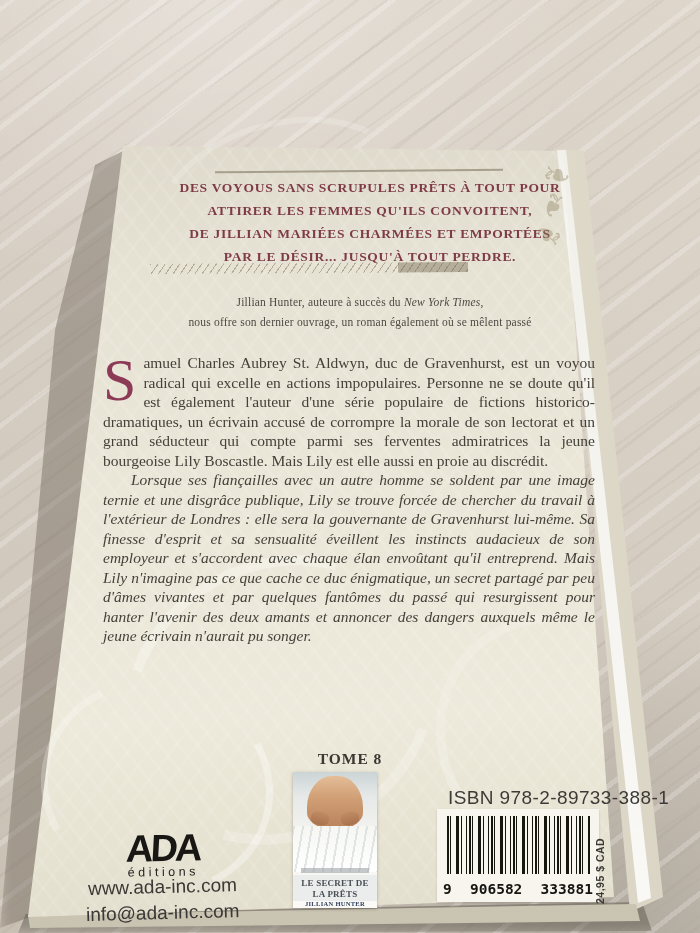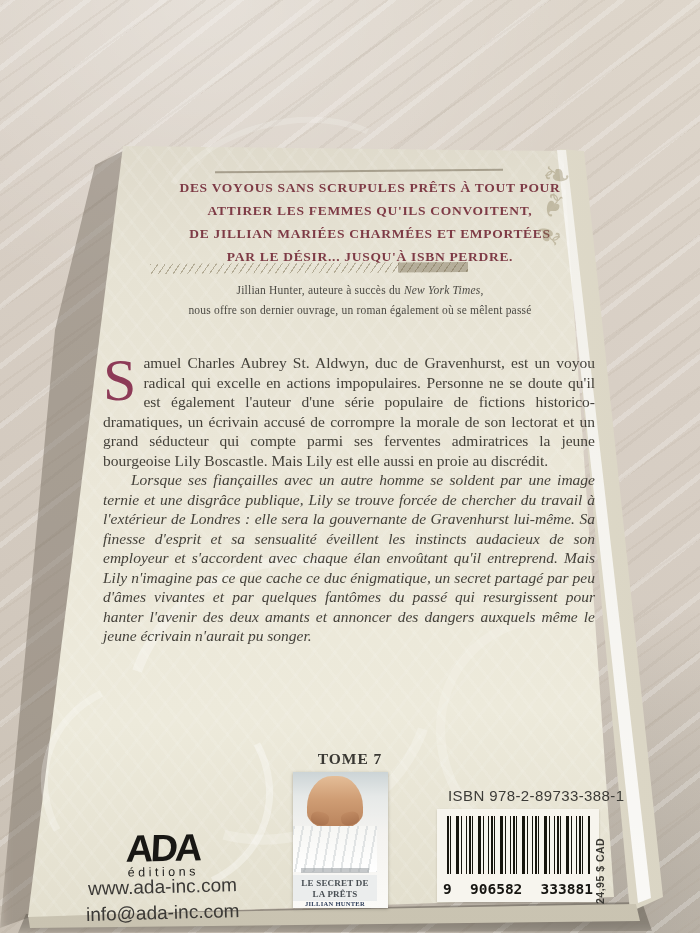--- a/index.html
+++ b/index.html
@@ -70,36 +70,36 @@
     color:#7e3b46;font-weight:bold;font-size:13.5px;line-height:23px;letter-spacing:.7px;}
   .corner-flourish{position:absolute;left:524px;top:160px;width:52px;height:130px;
     color:rgba(138,124,86,.38);font-size:34px;line-height:30px;text-align:center;
     transform:rotate(8deg);}
   .hatch-band{position:absolute;left:150px;top:263px;width:318px;height:10px;
     background:
       linear-gradient(90deg, rgba(0,0,0,0) 0 78%, rgba(120,108,82,.45) 78% 100%),
       repeating-linear-gradient(125deg, rgba(128,117,88,.5) 0 1px, rgba(0,0,0,0) 1px 6px);
     transform:rotate(-.4deg);}
 
-  .intro{position:absolute;left:90px;top:280px;width:540px;text-align:center;
+  .intro{position:absolute;left:90px;top:292px;width:540px;text-align:center;
     color:#4c4a44;font-size:11.5px;line-height:20px;letter-spacing:.2px;}
   .intro .nyt{font-style:italic;}
 
   .synopsis{position:absolute;left:103px;top:353px;width:492px;
     color:#44413a;font-size:15.5px;line-height:19.5px;text-align:justify;}
   .synopsis p{margin:0;}
   .synopsis p.p2{text-indent:28px;font-style:italic;}
   .dropcap{float:left;color:#8d3a57;font-size:60px;line-height:50px;
     padding:2px 7px 0 0;font-weight:normal;}
 
   
   .tome{position:absolute;left:255px;top:750px;width:190px;text-align:center;
     color:#3a3833;font-weight:bold;font-size:15.5px;letter-spacing:1px;}
 
-  .thumb{position:absolute;left:293px;top:772px;width:95px;height:136px;
+  .thumb{position:absolute;left:293px;top:772px;width:84px;height:136px;
     background:linear-gradient(180deg,#ccd4d6 0%,#e6e9e8 18%,#f4f3f0 45%,#fbfaf7 100%);
     box-shadow:0 1px 3px rgba(80,75,65,.4);overflow:hidden;}
   .thumb-skin{position:absolute;left:14px;top:4px;width:56px;height:52px;
     border-radius:45% 45% 38% 38%/60% 60% 30% 30%;
     background:linear-gradient(180deg,#e4bd97 0%,#cf9d74 45%,#b9835c 100%);}
   .thumb-hand{position:absolute;width:18px;height:13px;border-radius:40%;
     background:linear-gradient(180deg,#c08a62,#a9734f);}
   .thumb-hand.l{left:18px;top:40px;transform:rotate(12deg);}
   .thumb-hand.r{left:48px;top:40px;transform:rotate(-12deg);}
   .thumb-dress{position:absolute;left:0;top:54px;width:84px;height:46px;
@@ -109,21 +109,21 @@
   .thumb-smallband{position:absolute;left:8px;top:96px;width:68px;height:5px;
     background:rgba(150,155,158,.55);}
   .thumb-titleband{position:absolute;left:0;top:103px;width:84px;height:26px;
     background:rgba(233,236,236,.92);text-align:center;color:#494f54;
     font-size:9px;line-height:11px;font-weight:bold;padding-top:3px;box-sizing:border-box;
     letter-spacing:.2px;}
   .thumb-author{position:absolute;left:0;top:128px;width:84px;text-align:center;
     color:#31405c;font-size:6.5px;font-weight:bold;letter-spacing:.3px;}
 
   .isbn-line{position:absolute;left:448px;top:787px;color:#3c3b37;
-    font-family:"Liberation Sans", sans-serif;font-size:15px;letter-spacing:.4px;}
+    font-family:"Liberation Sans", sans-serif;font-size:19px;letter-spacing:.4px;}
   .barcode{position:absolute;left:437px;top:809px;width:162px;height:93px;
     background:#f7f5ee;box-shadow:0 1px 2px rgba(90,85,70,.25);}
   .bars{position:absolute;left:10px;top:7px;right:9px;height:58px;
     background:repeating-linear-gradient(90deg,
       #17160f 0 2px, rgba(0,0,0,0) 2px 3px,
       #17160f 3px 4px, rgba(0,0,0,0) 4px 9px,
       #17160f 9px 12px, rgba(0,0,0,0) 12px 14px,
       #17160f 14px 15px, rgba(0,0,0,0) 15px 19px,
       #17160f 19px 20px, rgba(0,0,0,0) 20px 22px);}
   .bars-digits{position:absolute;left:2px;right:2px;bottom:5px;display:flex;
@@ -166,42 +166,42 @@
   <div class="wm b"></div>
   <div class="wm c"></div>
   <div class="wm d"></div>
 
   <div class="hairline-top"></div>
 
   <div class="tagline">
     <div>DES VOYOUS SANS SCRUPULES PRÊTS À TOUT POUR</div>
     <div>ATTIRER LES FEMMES QU'ILS CONVOITENT,</div>
     <div>DE JILLIAN MARIÉES CHARMÉES ET EMPORTÉES</div>
-    <div>PAR LE DÉSIR... JUSQU'À ISBN PERDRE.</div>
+    <div>PAR LE DÉSIR... JUSQU'À TOUT PERDRE.</div>
   </div>
 
   <div class="corner-flourish">
     <div>❧</div>
     <div style="transform:rotate(95deg)">❧</div>
     <div style="transform:rotate(190deg)">❧</div>
   </div>
 
   <div class="hatch-band"></div>
 
   <div class="intro">
     <div><span>Jillian Hunter, auteure à succès du </span><span class="nyt">New York Times</span><span>,</span></div>
     <div>nous offre son dernier ouvrage, un roman également où se mêlent passé</div>
   </div>
 
   <div class="synopsis">
     <p class="p1"><span class="dropcap">S</span><span>amuel Charles Aubrey St. Aldwyn, duc de Gravenhurst, est un voyou radical qui excelle en actions impopulaires. Personne ne se doute qu'il est également l'auteur d'une série populaire de fictions historico-dramatiques, un écrivain accusé de corrompre la morale de son lectorat et un grand séducteur qui compte parmi ses ferventes admiratrices la jeune bourgeoise Lily Boscastle. Mais Lily est elle aussi en proie au discrédit.</span></p>
     <p class="p2">Lorsque ses fiançailles avec un autre homme se soldent par une image ternie et une disgrâce publique, Lily se trouve forcée de chercher du travail à l'extérieur de Londres : elle sera la gouvernante de Gravenhurst lui-même. Sa finesse d'esprit et sa sensualité éveillent les instincts audacieux de son employeur et s'accordent avec chaque élan envoûtant qu'il entreprend. Mais Lily n'imagine pas ce que cache ce duc énigmatique, un secret partagé par peu d'âmes vivantes et par quelques fantômes du passé qui resurgissent pour hanter l'avenir des deux amants et annoncer des dangers auxquels même le jeune écrivain n'aurait pu songer.</p>
   </div>
 
-  <div class="tome">TOME 7</div>
+  <div class="tome">TOME 8</div>
 
   <div class="thumb">
     <div class="thumb-skin"></div>
     <div class="thumb-hand l"></div>
     <div class="thumb-hand r"></div>
     <div class="thumb-dress"></div>
     <div class="thumb-smallband"></div>
     <div class="thumb-titleband">
       <div>LE SECRET DE</div>
       <div>LA PRÊTS</div>

